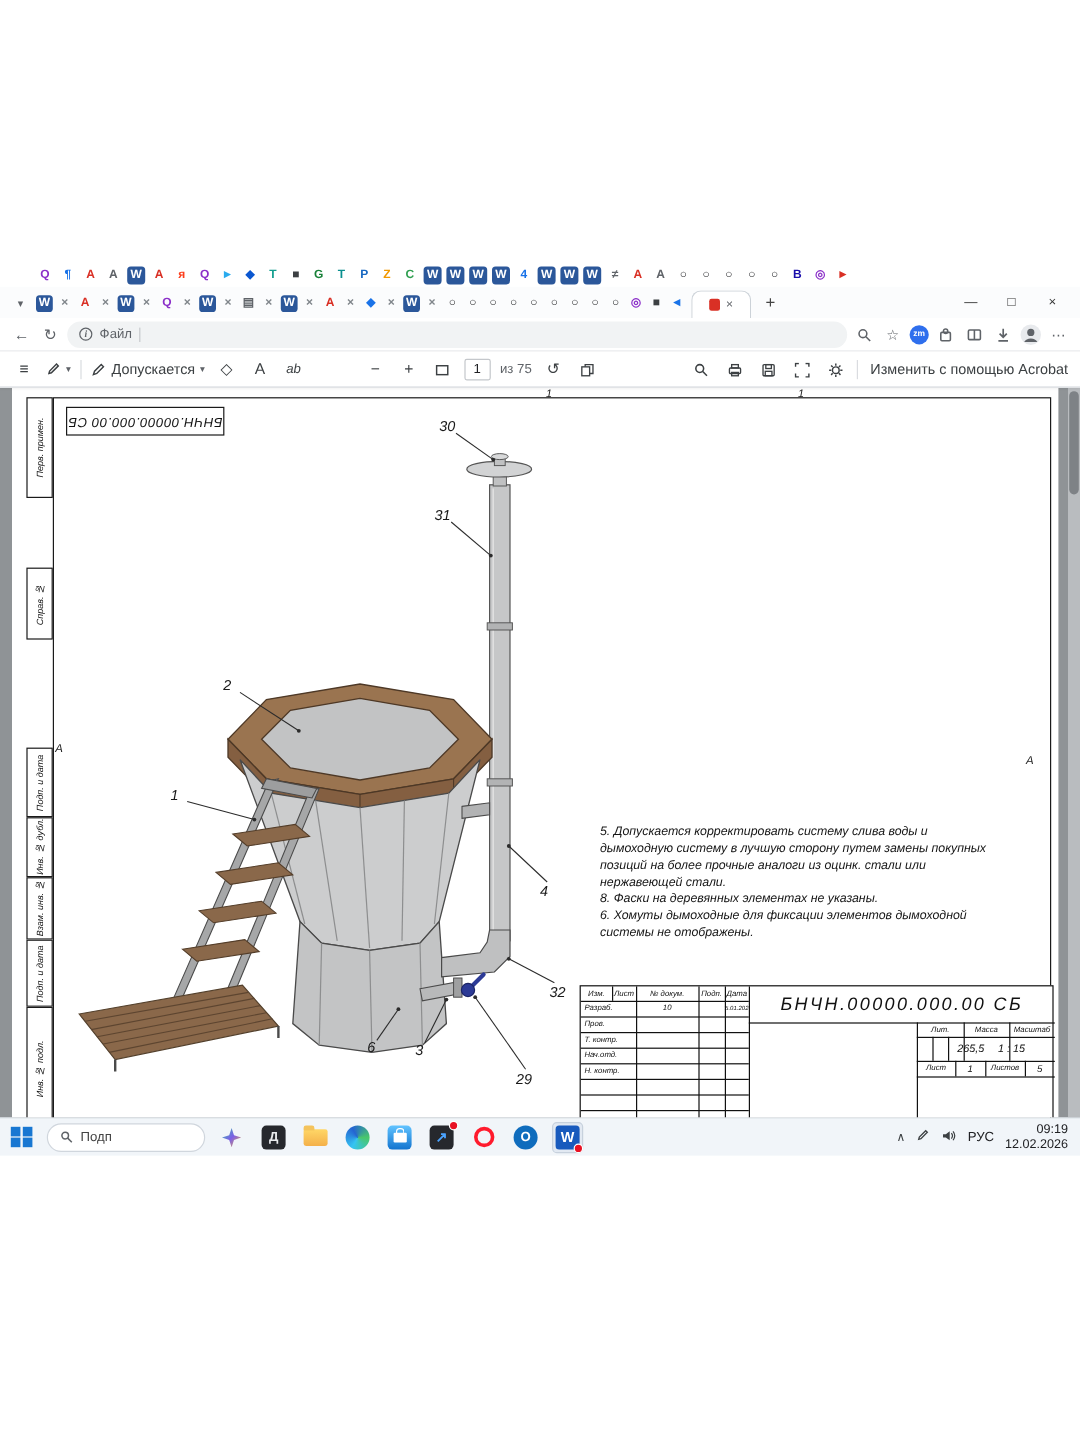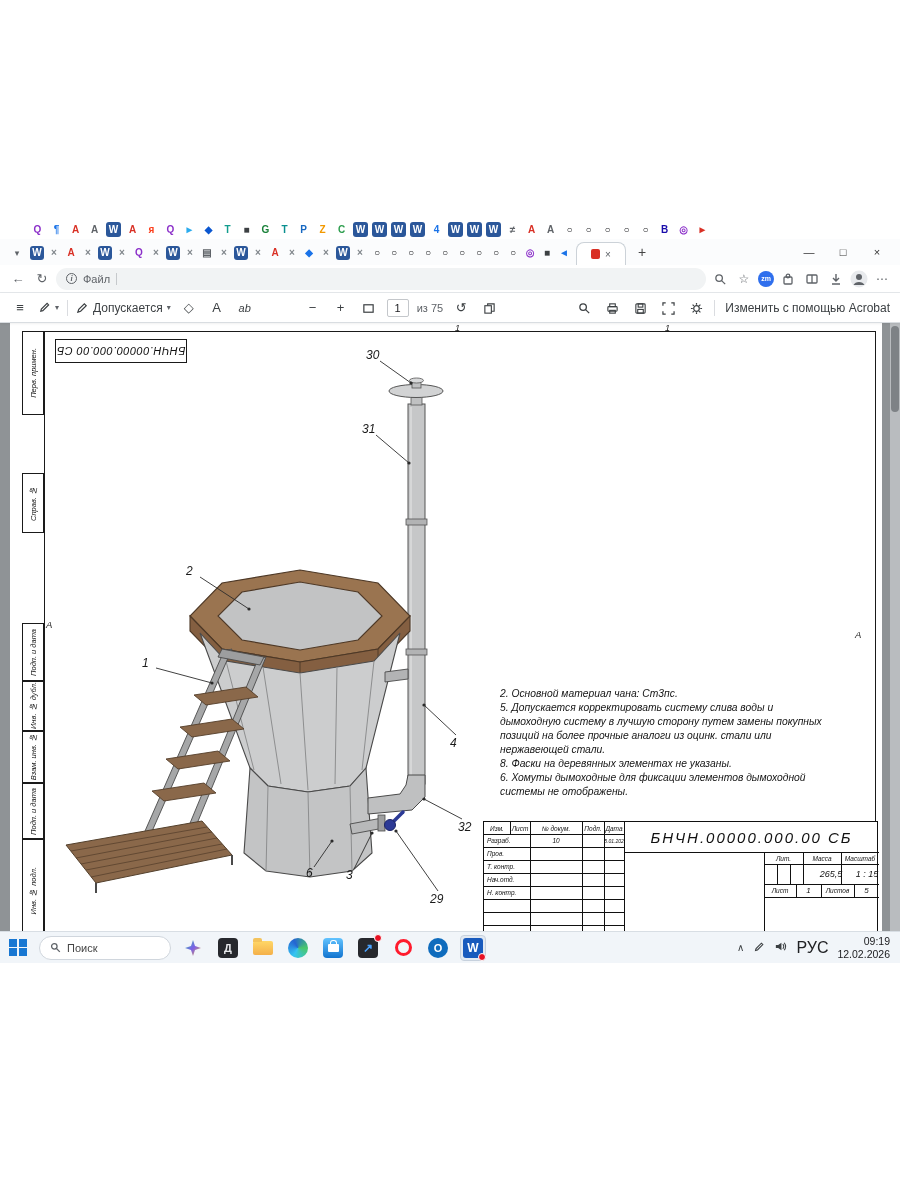--- a/index.html
+++ b/index.html
@@ -112,21 +112,21 @@
   .storebag:before { content:""; position:absolute; left:2px; top:-4px; width:5px; height:4px;
     border:1.5px solid #fff; border-bottom:none; border-radius:3px 3px 0 0; }
   .folder { width:20px; height:14px; background:linear-gradient(#ffd767,#f4b04a); border-radius:2px; position:relative; }
   .folder:before { content:""; position:absolute; left:0; top:-3px; width:9px; height:4px;
     background:#f4c35c; border-radius:2px 2px 0 0; }
   .badge { position:absolute; width:8px; height:8px; background:#e81123; border-radius:50%; border:1px solid #fff; }
   .badge.br { right:-1px; bottom:-1px; } .badge.tr { right:-1px; top:-1px; }
   .arrowch { color:#4ba3ff; font-weight:bold; font-size:12px; }
   .tray { margin-left:auto; display:flex; align-items:center; gap:9px; padding-right:4px; }
   .trayic { color:#3c4043; font-size:10px; text-align:center; }
-  .lang { font-size:16px; color:#202124; }
+  .lang { font-size:11px; color:#202124; }
   .clock { text-align:right; font-size:10.5px; line-height:1.2; color:#202124; }
 </style>
 </head>
 <body>
 
 <div class="browser">
 
   <div class="favrow">
     <span class="fav" style="color: rgb(139, 47, 201);">Q</span>
       <span class="fav" style="color: rgb(26, 115, 232);">¶</span>
@@ -431,21 +431,20 @@
         <text x="176" y="252">2</text>
         <text x="132" y="344">1</text>
         <text x="440" y="424">4</text>
         <text x="448" y="508">32</text>
         <text x="296" y="554">6</text>
         <text x="336" y="556">3</text>
         <text x="420" y="580">29</text>
       </svg>
 
       <div class="notes">
-          <div class="noteline">2. Основной материал чана:  Ст3пс.</div>
           <div class="noteline">5. Допускается корректировать систему слива воды и дымоходную систему в лучшую сторону путем замены покупных позиций на более прочные аналоги из оцинк. стали или нержавеющей стали.</div>
           <div class="noteline">8. Фаски на деревянных элементах не указаны.</div>
           <div class="noteline">6. Хомуты дымоходные для фиксации элементов дымоходной системы не отображены.</div>
       </div>
 
       <div class="tb">
         <div class="vl" style="left:140px;top:0;width:1.4px;height:126px"></div>
         <div class="vl" style="left:280px;top:30px;width:1.2px;height:96px"></div>
         <div class="hl" style="left:140px;top:30px;width:255px;height:1.4px"></div>
         <div class="hl" style="left:280px;top:42px;width:115px;height:1px"></div>
@@ -483,22 +482,22 @@
         <div class="cell" style="left:46px;top:12px;width:52px;height:13px">10</div>
         <div class="cell tiny" style="left:120px;top:12px;width:20px;height:13px">15.01.2026</div>
         <div class="cell rowlbl" style="left:0;top:25px;width:46px;height:13px">Пров.</div>
         <div class="cell rowlbl" style="left:0;top:38px;width:46px;height:13px">Т. контр.</div>
         <div class="cell rowlbl" style="left:0;top:51px;width:46px;height:13px">Нач.отд.</div>
         <div class="cell rowlbl" style="left:0;top:64px;width:46px;height:13px">Н. контр.</div>
 
         <div class="cell" style="left:280px;top:30px;width:39px;height:12px">Лит.</div>
         <div class="cell" style="left:319px;top:30px;width:38px;height:12px">Масса</div>
         <div class="cell" style="left:357px;top:30px;width:38px;height:12px">Масштаб</div>
-        <div class="cell val" style="left:328px;top:42px;width:38px;height:20px">265,5</div>
-        <div class="cell val" style="left:364px;top:42px;width:38px;height:20px">1 : 15</div>
+        <div class="cell val" style="left:306px;top:42px;width:38px;height:20px">265,5</div>
+        <div class="cell val" style="left:340px;top:42px;width:38px;height:20px">1 : 15</div>
         <div class="cell" style="left:280px;top:62px;width:32px;height:13px">Лист</div>
         <div class="cell sval" style="left:312px;top:62px;width:25px;height:13px">1</div>
         <div class="cell" style="left:337px;top:62px;width:33px;height:13px">Листов</div>
         <div class="cell sval" style="left:370px;top:62px;width:25px;height:13px">5</div>
       </div>
     </div>
 
     <div class="vscroll">
       <div class="vthumb"></div>
     </div>
@@ -511,21 +510,21 @@
           <i></i>
           <i></i>
           <i></i>
         </span>
     </span>
     <div class="tsearch">
       <svg width="11" height="11" viewBox="0 0 14 14" fill="none" stroke="#5f6368" stroke-width="1.6">
           <circle cx="5.5" cy="5.5" r="3.5"></circle>
           <line x1="8.2" y1="8.2" x2="12.5" y2="12.5"></line>
         </svg>
-      <span>Поиск</span>
+      <span>Подп</span>
     </div>
     <span class="appic">
       <svg width="18" height="18" viewBox="0 0 18 18">
           <defs>
             <linearGradient id="cg" x1="0" y1="0" x2="1" y2="1">
               <stop offset="0" stop-color="#38c3a8"></stop>
               <stop offset="0.5" stop-color="#7b5fe8"></stop>
               <stop offset="1" stop-color="#f2a93c"></stop>
             </linearGradient>
           </defs>

